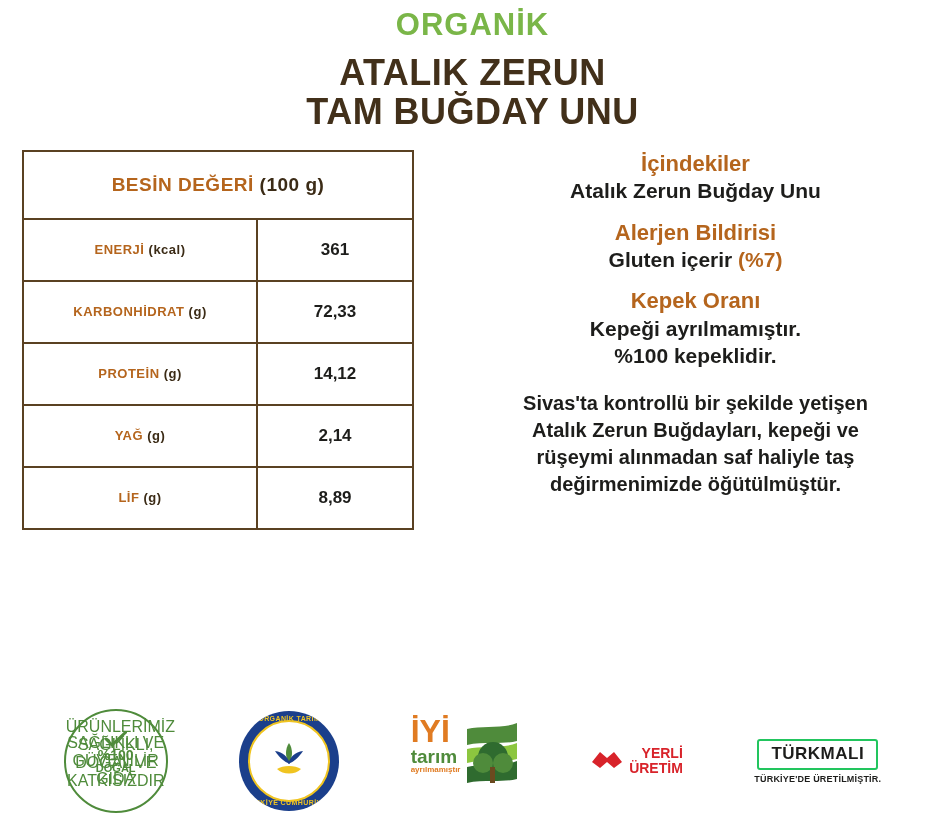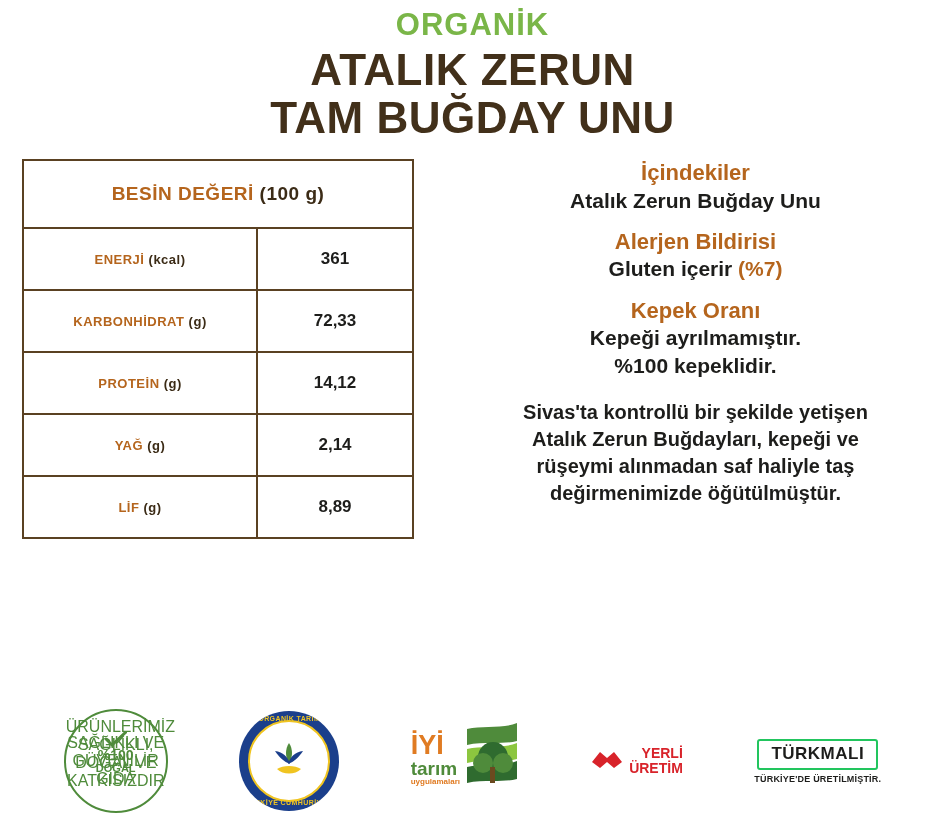--- a/index.html
+++ b/index.html
@@ -26,26 +26,26 @@
     padding-top: 8px;
   }
   .organik {
     font-size: 31px;
     font-weight: bold;
     letter-spacing: 1px;
     color: #7ab648;
     line-height: 1.1;
   }
   .product-title {
-    font-size: 44px;
+    font-size: 36px;
     font-weight: bold;
     color: #42301a;
     line-height: 1.08;
     letter-spacing: 0.5px;
-    margin-top: 4px;
+    margin-top: 12px;
   }
   .product-title .line2 {
     display: block;
   }
 
   
   .content {
     display: flex;
     margin-top: 18px;
   }
@@ -229,26 +229,25 @@
     transform: translate(-50%, -50%);
   }
 
   
   .badge-iyitarim {
     width: 108px;
     height: 92px;
     position: relative;
   }
   .badge-iyitarim .iyi {
-    font-size: 27px;
+    font-size: 32px;
     font-weight: bold;
     color: #e07b22;
     line-height: 1;
     text-align: left;
-    margin-top: 17px;
   }
   .badge-iyitarim .tarim {
     font-size: 19px;
     font-weight: bold;
     color: #4f8b3b;
     line-height: 1;
     text-align: left;
   }
   .badge-iyitarim .uygulamalari {
     font-size: 8px;
@@ -435,21 +434,21 @@
             <path d="M4 30 C20 26 40 30 54 24 L54 40 C40 44 20 40 4 44 Z" fill="#8cc63f"></path>
             <path d="M4 48 C20 44 40 48 54 42 L54 60 C40 64 20 60 4 64 Z" fill="#2f6b2f"></path>
             <circle cx="30" cy="38" r="15" fill="#2f6b2f"></circle>
             <circle cx="20" cy="44" r="10" fill="#4f8b3b"></circle>
             <circle cx="40" cy="44" r="10" fill="#4f8b3b"></circle>
             <rect x="27" y="48" width="5" height="16" fill="#6b4a1f"></rect>
           </svg>
         </div>
         <div class="iyi">İYİ</div>
         <div class="tarim">tarım</div>
-        <div class="uygulamalari">uygulamaları</div>
+        <div class="uygulamalari">ayrılmamıştır</div>
       </div>
     </div>
 
     <div class="badge">
       <div class="badge-yerli">
         <div>
           <svg width="34" height="30" viewBox="0 0 34 30" aria-hidden="true">
             <path d="M2 18 L10 8 L17 14 L24 8 L32 18 L24 24 L17 18 L10 24 Z" fill="#d8232a"></path>
           </svg>
         </div>

